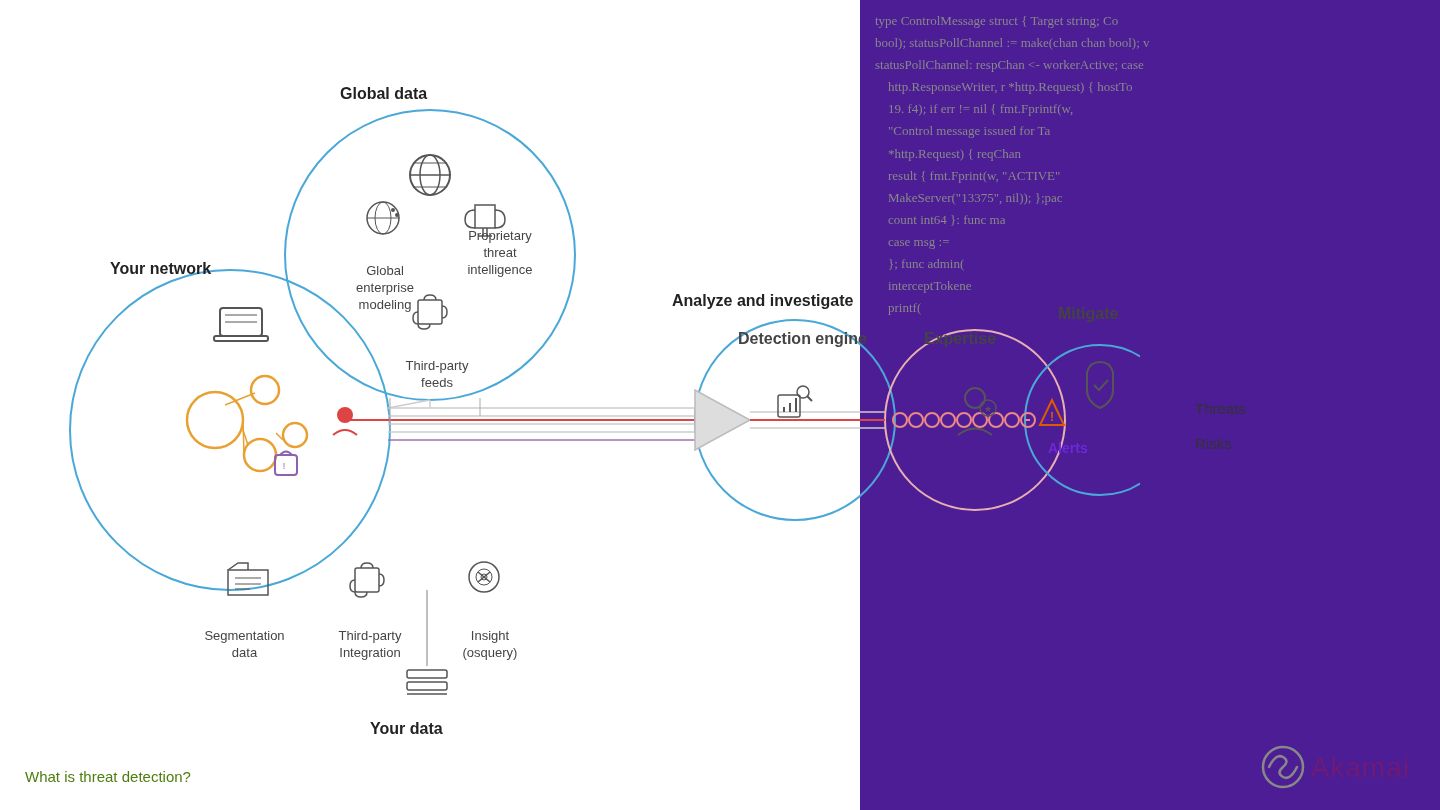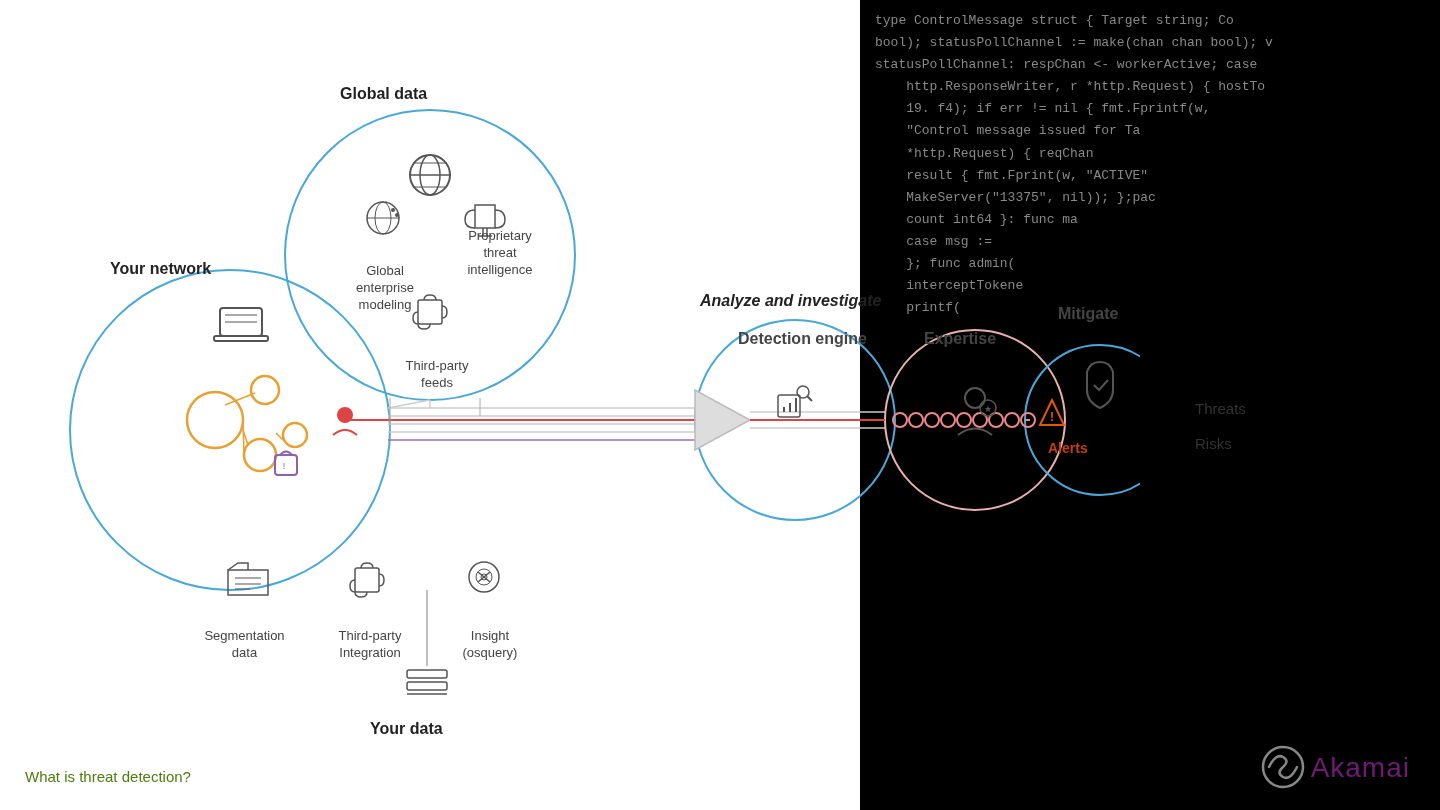--- a/index.html
+++ b/index.html
@@ -12,22 +12,22 @@
       position: relative;
     }
 
     
     .code-bg {
       position: absolute;
       top: 0;
       right: 0;
       width: 580px;
       height: 100%;
-      background: #000000;
-      font-family: Liberation Mono, monospace;
+      background: #4c1d95;
+      font-family: Liberation Serif, serif;
       font-size: 13px;
       color: #888;
       padding: 10px 15px;
       line-height: 1.7;
       overflow: hidden;
       white-space: nowrap;
     }
 
     .code-line { display: block; }
 
@@ -99,21 +99,21 @@
       font-weight: 300;
       color: #701a75;
       letter-spacing: 1px;
     }
 
     
     .alerts-label {
       position: absolute;
       font-size: 14px;
       font-weight: 700;
-      color: #c2410c;
+      color: #6d28d9;
       text-align: center;
     }
   </style>
 </head>
 <body>
 
 <div class="code-bg">
   <span class="code-line">type ControlMessage struct { Target string; Co</span>
   <span class="code-line">bool); statusPollChannel := make(chan chan bool); v</span>
   <span class="code-line">statusPollChannel: respChan &lt;- workerActive; case</span>
@@ -281,21 +281,21 @@
 </svg>
 
 <div class="section-label" style="left: 110px; top: 260px;">
   <span>Your network</span>
 </div>
 
 <div class="section-label" style="left: 340px; top: 85px;">
   <span>Global data</span>
 </div>
 
-<div class="section-label" style="left: 700px; top: 292px; font-style: italic;">
+<div class="section-label" style="left: 672px; top: 292px;">
   <span>Analyze and investigate</span>
 </div>
 
 <div class="section-label-sm" style="left: 738px; top: 330px; font-size: 16px;">
   <span>Detection engine</span>
 </div>
 
 <div class="section-label-sm" style="left: 924px; top: 330px; font-size: 16px;">
   <span>Expertise</span>
 </div>

